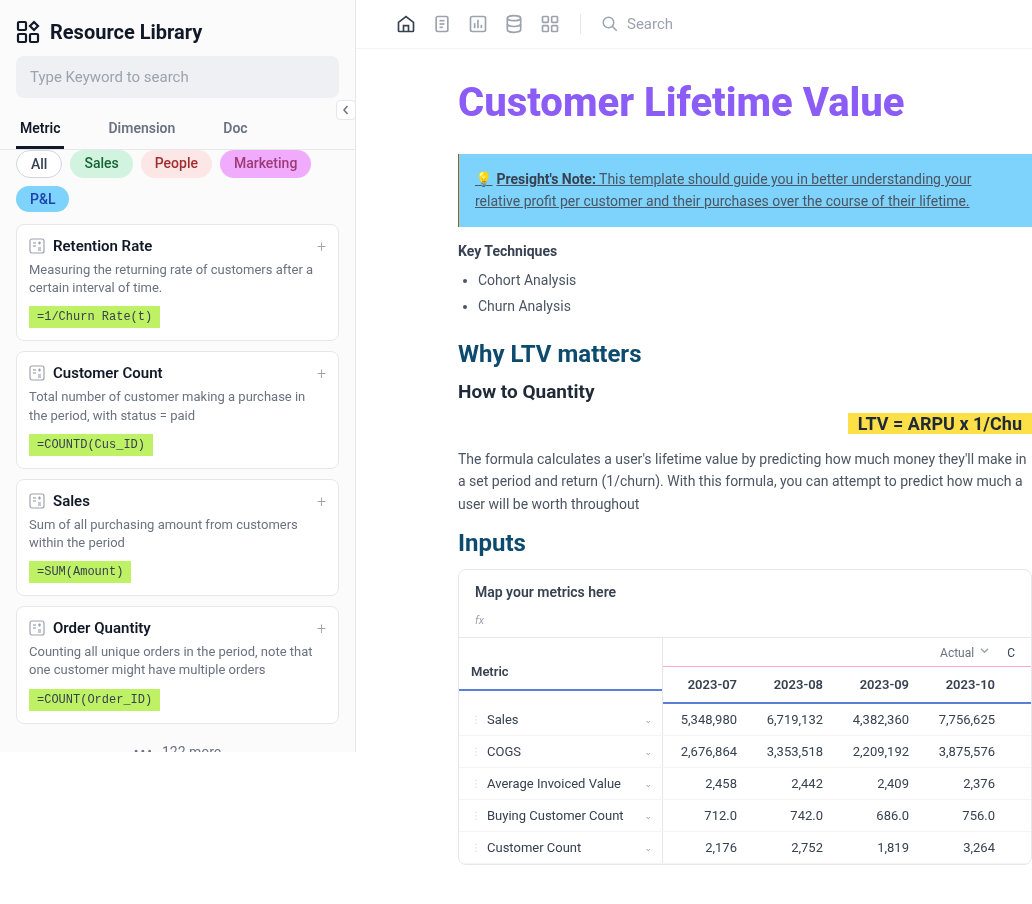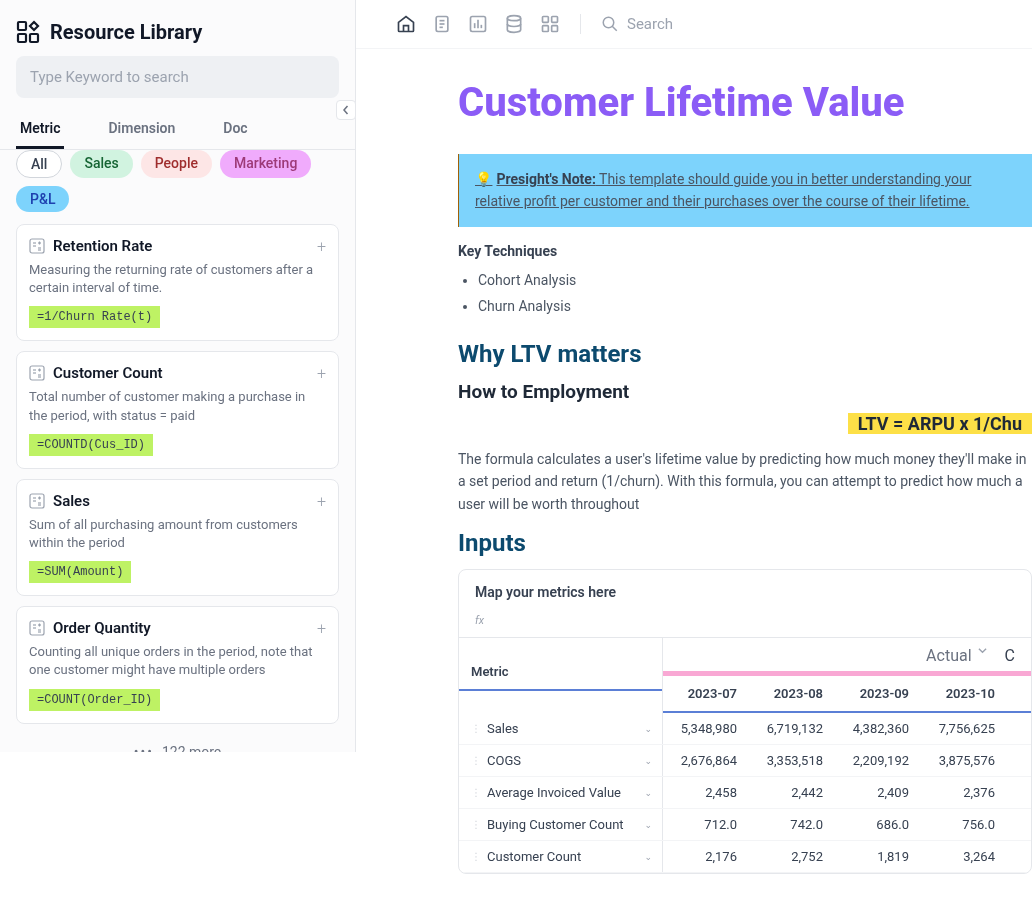--- a/index.html
+++ b/index.html
@@ -49,22 +49,22 @@
 .body-text { font-size: 14px; color: #4b5563; line-height: 1.6; margin-bottom: 14px; }
 .formula-hl { display: block; text-align: right; padding-right: 0; margin: 8px 0 14px; overflow: hidden; }
 .formula-hl span { background: #fde047; padding: 4px 10px; font-size: 18px; font-weight: 700; color: #1f2937; }
 .inputs-panel { border: 1px solid #e5e7eb; border-radius: 8px; margin-top: 10px; overflow: hidden; }
 .panel-head { padding: 14px 16px 8px; font-size: 14px; font-weight: 600; color: #374151; }
 .fx-row { padding: 6px 16px 10px; font-size: 11px; color: #9ca3af; font-style: italic; border-bottom: 1px solid #e5e7eb; }
 .grid-head { display: flex; }
 .row-label-col { width: 204px; border-right: 1px solid #e5e7eb; }
 .metric-head { padding: 26px 12px 10px; font-size: 13px; font-weight: 600; color: #374151; border-bottom: 1px solid #e5e7eb; }
 .data-cols { flex: 1; overflow: hidden; }
-.scenario-row { display: flex; justify-content: flex-end; padding: 8px 16px 6px; font-size: 16px; color: #6b7280; gap: 6px; align-items: flex-start; }
-.period-row { display: flex; border-bottom: 1px solid #e5e7eb; border-top: 5px solid #f9a8d4; }
+.scenario-row { display: flex; justify-content: flex-end; padding: 8px 16px 6px; font-size: 12px; color: #6b7280; gap: 6px; align-items: flex-start; }
+.period-row { display: flex; border-bottom: 1px solid #e5e7eb; border-top: 1px solid #f9a8d4; }
 .period-cell { width: 86px; text-align: right; padding: 10px 12px 10px 4px; font-size: 13px; font-weight: 600; color: #374151; }
 .data-row { display: flex; border-bottom: 1px solid #f3f4f6; }
 .row-label { width: 204px; padding: 8px 12px; font-size: 13px; color: #374151; border-right: 1px solid #e5e7eb; display: flex; align-items: center; gap: 6px; position: relative; }
 .row-label::before { content: "⋮"; color: #d1d5db; font-size: 10px; }
 .row-dd { position: absolute; right: 10px; color: #9ca3af; font-size: 9px; }
 .data-cell { width: 86px; text-align: right; padding: 8px 12px 8px 4px; font-size: 13px; color: #374151; }
 .blue-border { border-bottom: 2px solid #5b7fd6; }
 </style>
 </head>
 <body>
@@ -237,21 +237,21 @@
     <h1>Customer Lifetime Value</h1>
     <div class="note-box">
       <span class="bulb">💡</span><b>Presight's Note:</b><span> This template should guide you in better understanding your relative profit per customer and their purchases over the course of their lifetime.</span>
     </div>
     <div class="subhead">Key Techniques</div>
     <ul>
       <li>Cohort Analysis</li>
       <li>Churn Analysis</li>
     </ul>
     <h2>Why LTV matters</h2>
-    <h3>How to Employment</h3>
+    <h3>How to Quantity</h3>
     <div class="formula-hl"><span>LTV = ARPU x 1/Chu</span></div>
     <p class="body-text">The formula calculates a user's lifetime value by predicting how much money they'll make in a set period and return (1/churn). With this formula, you can attempt to predict how much a user will be worth throughout</p>
     <h2>Inputs</h2>
 
     <div class="inputs-panel">
       <div class="panel-head">Map your metrics here</div>
       <div class="fx-row">fx</div>
       <div class="grid-head">
         <div class="row-label-col">
           <div class="metric-head blue-border">Metric</div>

